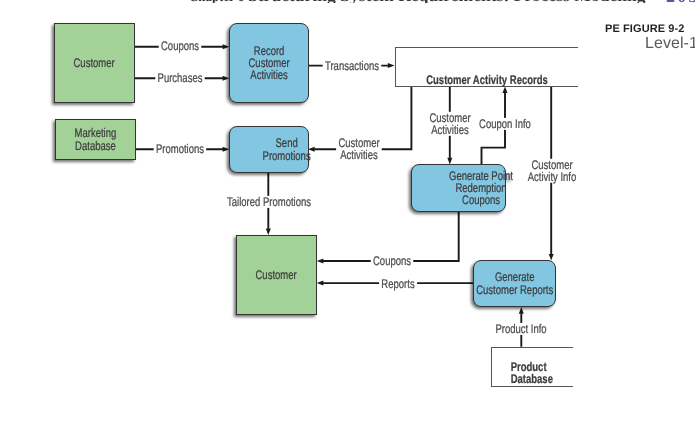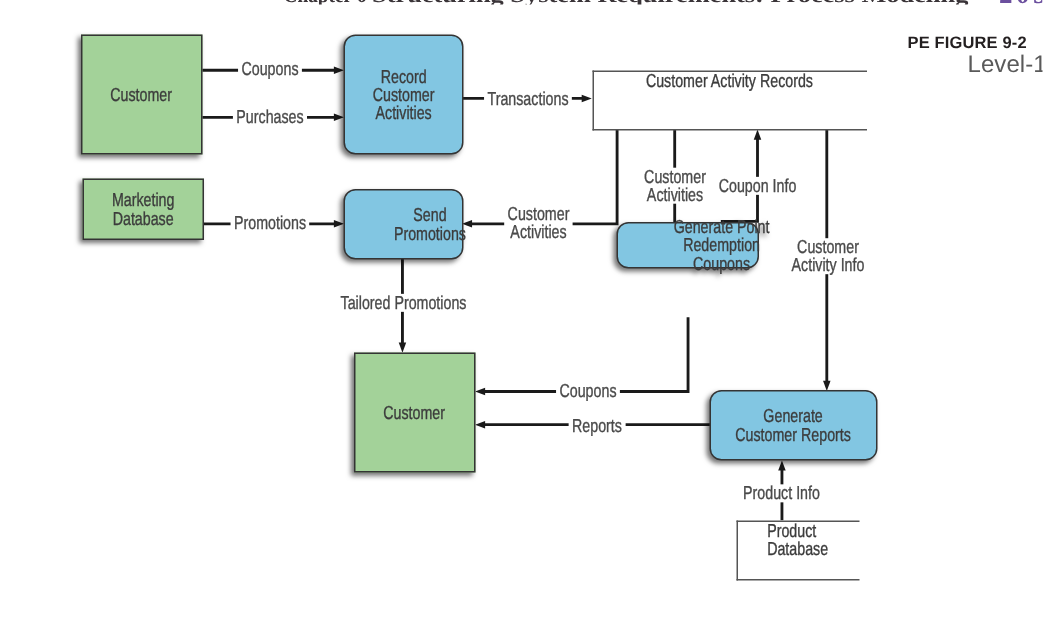--- a/index.html
+++ b/index.html
@@ -30,21 +30,21 @@
         justify-content:center;text-align:center;color:var(--shape-text);}
   .entity{background:var(--entity-fill);border:1.7px solid var(--shape-stroke);}
   .process{background:var(--process-fill);border:1.7px solid var(--shape-stroke);border-radius:8px;}
   .shadow{filter:drop-shadow(-1.2px 2.2px 1.6px rgba(0,0,0,0.55));}
   .nlabel{display:block;white-space:pre;font-size:12.5px;line-height:12.2px;
           transform:scaleX(0.76);transform-origin:center center;
           -webkit-text-stroke:0.24px currentColor;}
 
   
   .dstore{position:absolute;box-sizing:border-box;border:1.25px solid var(--ds-stroke);border-right:none;
-          display:flex;align-items:flex-start;justify-content:center;color:var(--shape-text);}
+          display:flex;align-items:flex-end;justify-content:center;color:var(--shape-text);font-weight:bold;}
   .dstore .nlabel{font-size:12.5px;line-height:12.2px;}
 
   
   svg.lines{position:absolute;left:0;top:0;width:695px;height:426px;}
   svg.lines path, svg.lines line{stroke:var(--flow-line);stroke-width:1.9;fill:none;}
   svg.lines polygon{fill:var(--flow-line);}
 
   
   .flabel{position:absolute;color:var(--flow-text);background:var(--bg);white-space:pre;
           text-align:center;font-size:12.5px;line-height:12.2px;
@@ -141,31 +141,31 @@
   <div class="node entity shadow" style="left:55px;top:119px;width:81px;height:41px;">
     <span class="nlabel">Marketing
 Database</span>
   </div>
 
   <div class="node process shadow" style="left:229px;top:126px;width:80px;height:47px;padding-left:36px;">
     <span class="nlabel">Send
 Promotions</span>
   </div>
 
-  <div class="node process shadow" style="left:411px;top:148px;width:95px;height:31px;padding-left:45px;">
+  <div class="node process shadow" style="left:411px;top:164px;width:95px;height:48px;padding-left:45px;">
     <span class="nlabel">Generate Point
 Redemption
 Coupons</span>
   </div>
 
   <div class="node entity shadow" style="left:236px;top:235px;width:81px;height:80px;">
     <span class="nlabel">Customer</span>
   </div>
 
-  <div class="node process shadow" style="left:473px;top:260px;width:112px;height:47px;">
+  <div class="node process shadow" style="left:473px;top:260px;width:83px;height:47px;">
     <span class="nlabel">Generate
 Customer Reports</span>
   </div>
 
   <div class="dstore" style="left:394.5px;top:47px;width:183px;height:40px;">
     <span class="nlabel">Customer Activity Records</span>
   </div>
 
   <div class="dstore" style="left:491px;top:346.5px;width:81.5px;height:40px;">
     <span class="nlabel">Product

